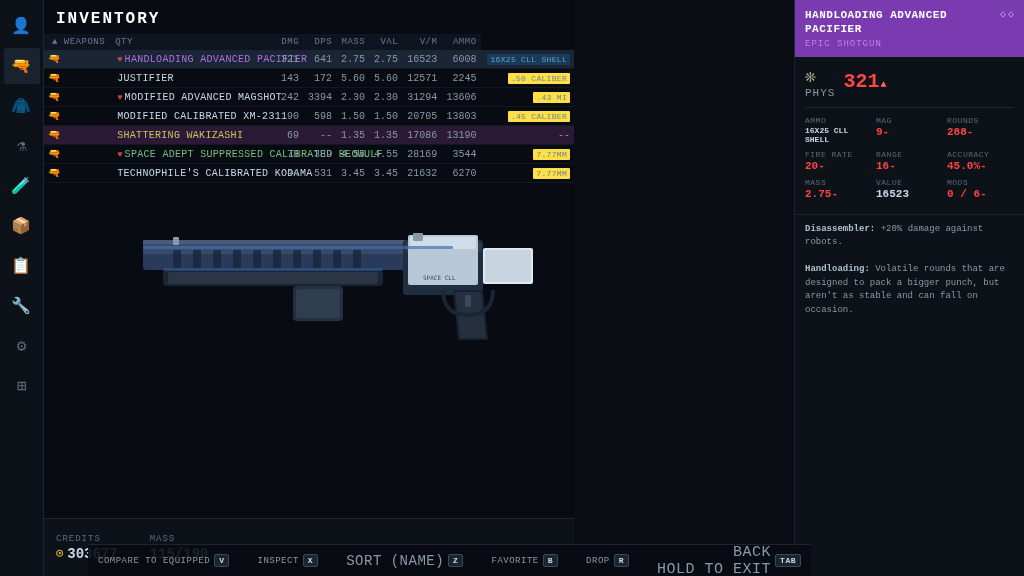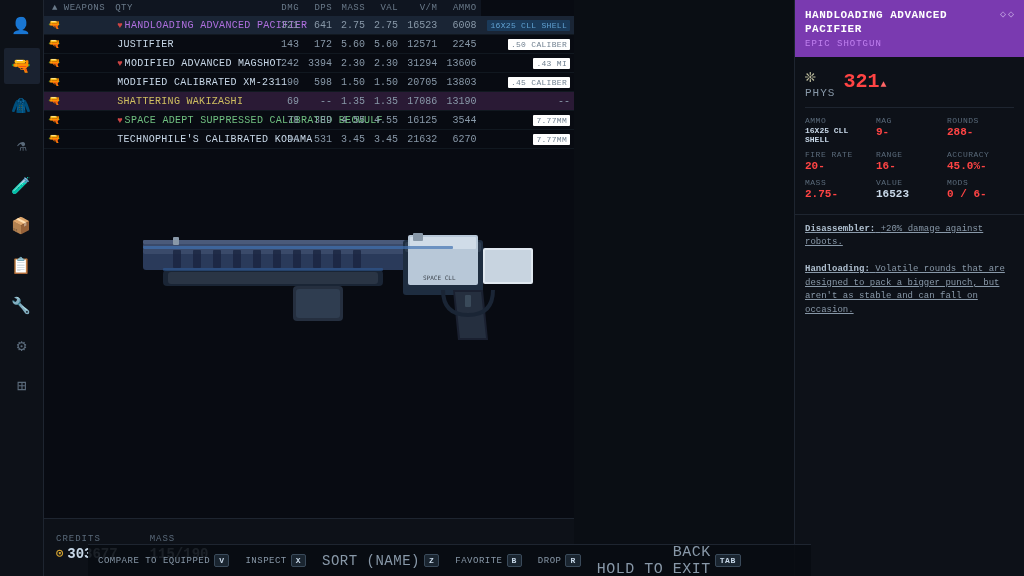--- a/index.html
+++ b/index.html
@@ -125,21 +125,21 @@
     .weapon-name.green { color: #70c080; }
 
     .ammo-badge {
       background: #1a3a5a;
       color: #60a0d0;
       padding: 1px 3px;
       border-radius: 1px;
       font-size: 8px;
       letter-spacing: 0.3px;
     }
-    .ammo-badge.gray { background: #ffffff; color: #708090; margin-top: 22px; }
+    .ammo-badge.gray { background: #fde047; color: #708090; margin-top: 22px; }
 
     .heart-icon { color: #cc4444; margin-right: 2px; font-size: 9px; }
     .val-highlight { color: #e8c840; }
 
     
     #status-bar {
       position: absolute;
       bottom: 0; left: 0;
       width: 530px;
       height: 58px;
@@ -226,21 +226,20 @@
     .stat-name { color: #5a6a7a; font-size: 8px; letter-spacing: 0.5px; }
     .stat-value { color: #ff4444; font-size: 11px; font-weight: bold; }
     .stat-value.normal { color: #c8d8e8; }
 
     #detail-description {
       padding: 8px 10px;
       border-top: 1px solid #1e2530;
       color: #8898a8;
       font-size: 9px;
       line-height: 1.5;
-      text-decoration: underline;
     }
     #detail-description strong { color: #b0c0d0; }
 
     
     #gun-display {
       position: absolute;
       left: 44px; top: 80px;
       width: 530px;
       height: 400px;
       display: flex;
@@ -256,21 +255,21 @@
     #action-bar {
       position: absolute;
       bottom: 0;
       left: 44px;
       right: 213px;
       height: 32px;
       background: rgba(8,12,18,0.9);
       border-top: 1px solid #1e2530;
       display: flex;
       align-items: center;
-      justify-content: flex-start;
+      justify-content: space-between;
       padding: 0 10px;
       gap: 16px;
     }
     .action-item {
       display: flex;
       align-items: center;
       gap: 4px;
       color: #8898a8;
       font-size: 9px;
       letter-spacing: 0.5px;
@@ -307,20 +306,21 @@
     <div class="sidebar-icon">🧪</div>
     <div class="sidebar-icon">📦</div>
     <div class="sidebar-icon">📋</div>
     <div class="sidebar-icon">🔧</div>
     <div class="sidebar-icon">⚙</div>
     <div class="sidebar-icon">⊞</div>
   </div>
 
 <div id="main">
   <div id="inventory-panel">
+    <div id="inventory-title">INVENTORY</div>
 
     <div id="table-container">
       <table id="weapons-table">
         <thead>
           <tr>
             <th class="arrow-col">▲ WEAPONS</th>
             <th>QTY</th>
             <th>DMG</th>
             <th>DPS</th>
             <th>MASS</th>
@@ -385,21 +385,21 @@
               <td>13190</td>
               <td>--</td>
             </tr>
             <tr class="weapon-row">
               <td><span class="row-icon">🔫</span></td>
               <td class="name-col"><span class="heart-icon">♥</span><span class="weapon-name green">SPACE ADEPT SUPPRESSED CALIBRATED BEOWULF</span></td>
               <td>78</td>
               <td>389</td>
               <td>4.55</td>
               <td>4.55</td>
-              <td class="val-highlight">16125</td>
+              <td class="val-highlight">28169</td>
               <td>3544</td>
               <td><span class="ammo-badge gray">7.77MM</span></td>
             </tr>
             <tr class="weapon-row">
               <td><span class="row-icon">🔫</span></td>
               <td class="name-col"><span class="weapon-name normal">TECHNOPHILE'S CALIBRATED KODAMA</span></td>
               <td>44</td>
               <td>531</td>
               <td>3.45</td>
               <td>3.45</td>

